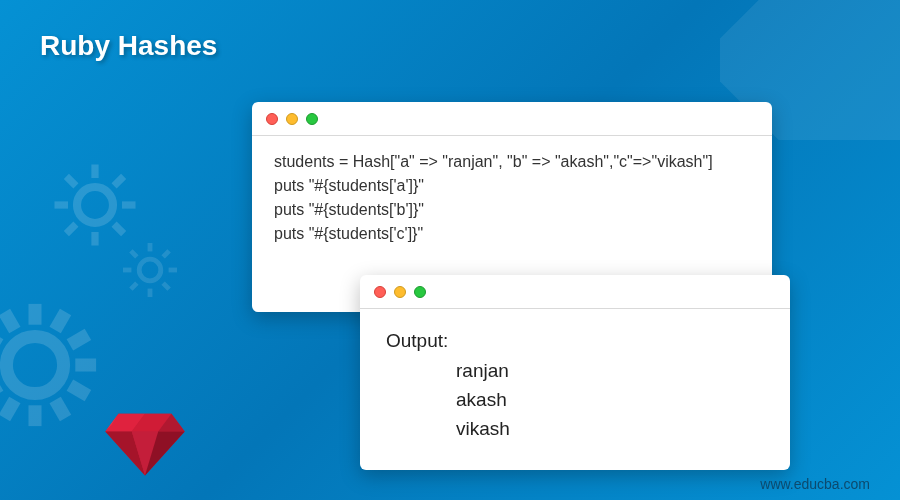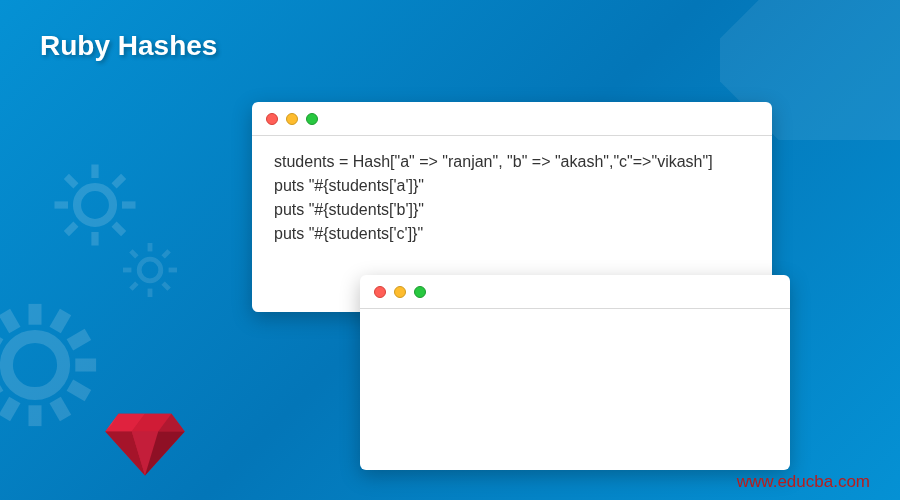--- a/index.html
+++ b/index.html
@@ -120,22 +120,22 @@
       color: #222;
     }
     .indent {
       padding-left: 70px;
       line-height: 1.55;
     }
     .footer {
       position: absolute;
       bottom: 8px;
       right: 30px;
-      color: #b91c1c;
-      font-size: 17px;
+      color: #0c4a6e;
+      font-size: 14px;
       margin-left: 12px;
     }
   </style>
 </head>
 <body>
 
 <div class="bg-triangles"></div>
 
 <svg class="gear1" viewBox="0 0 100 100">
   <g fill="white">
@@ -198,20 +198,28 @@
     <div>puts "#{students['c']}"</div>
   </div>
 </div>
 
 <div class="window window2">
   <div class="titlebar">
     <div class="dot dot-red"></div>
     <div class="dot dot-yellow"></div>
     <div class="dot dot-green"></div>
   </div>
+  <div class="content content2">
+    <div>Output:</div>
+    <div class="indent">
+      <div>ranjan</div>
+      <div>akash</div>
+      <div>vikash</div>
+    </div>
+  </div>
 </div>
 
 <svg class="ruby-logo" viewBox="0 0 100 85">
   <polygon points="20,10 80,10 95,30 50,80 5,30" fill="#c41e3a"></polygon>
   <polygon points="20,10 50,10 35,30 5,30" fill="#e0223e"></polygon>
   <polygon points="50,10 80,10 65,30 35,30" fill="#d01c36"></polygon>
   <polygon points="80,10 95,30 65,30" fill="#b01830"></polygon>
   <polygon points="5,30 35,30 50,80" fill="#a5142a"></polygon>
   <polygon points="35,30 65,30 50,80" fill="#c41e3a"></polygon>
   <polygon points="65,30 95,30 50,80" fill="#8f1025"></polygon>

